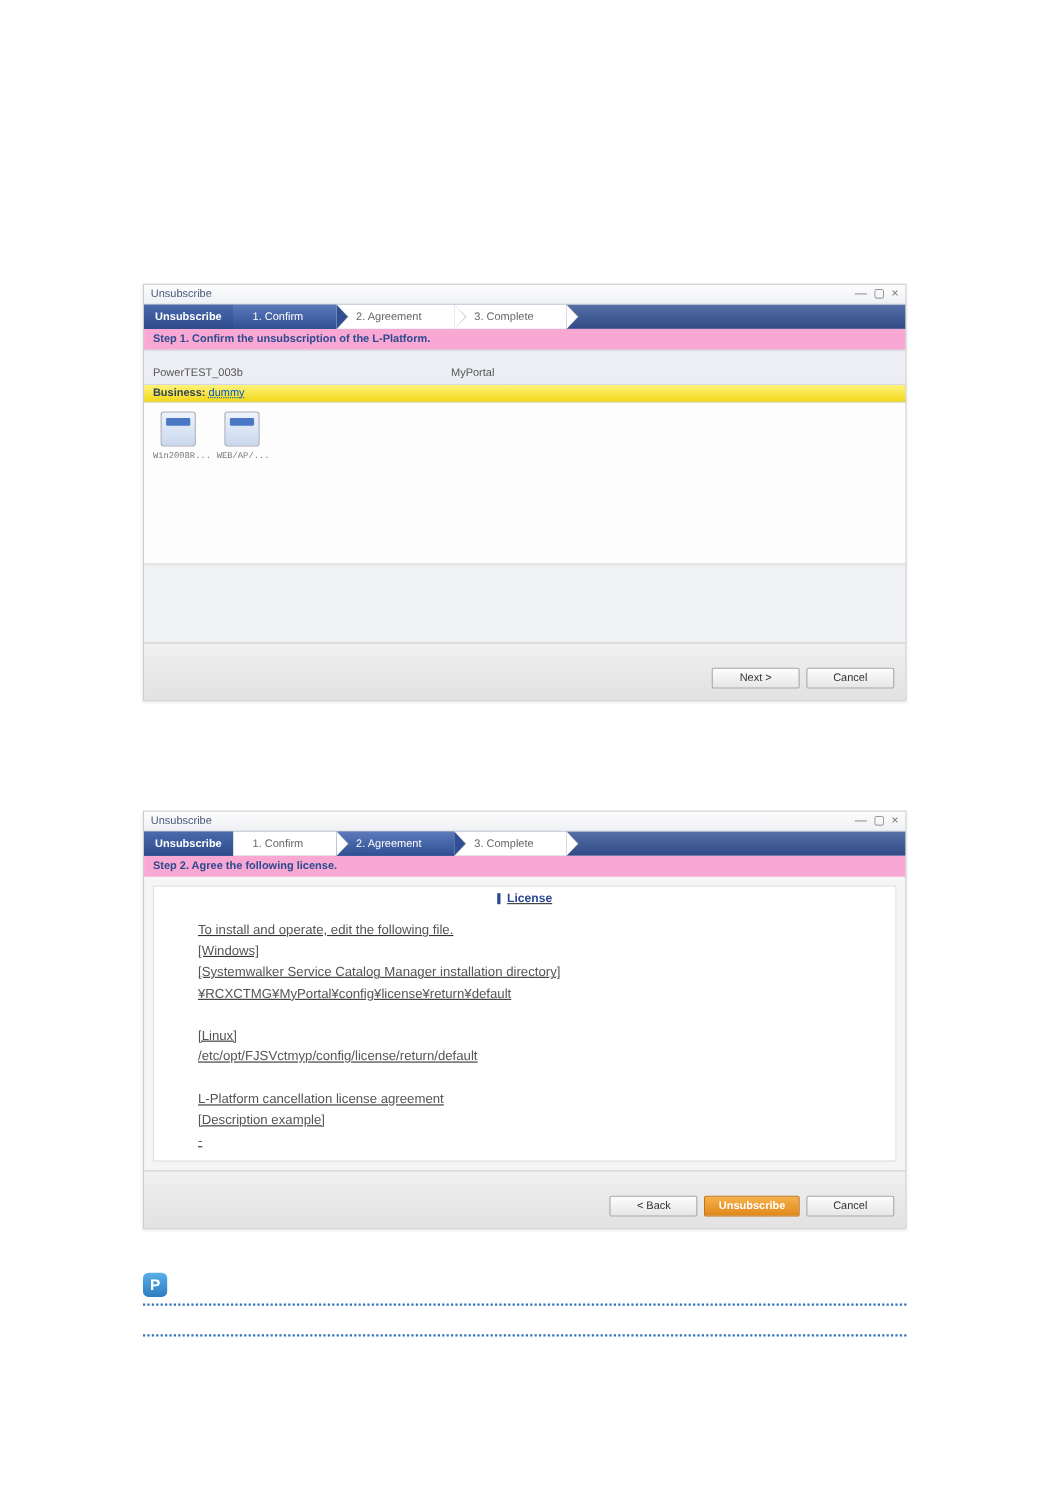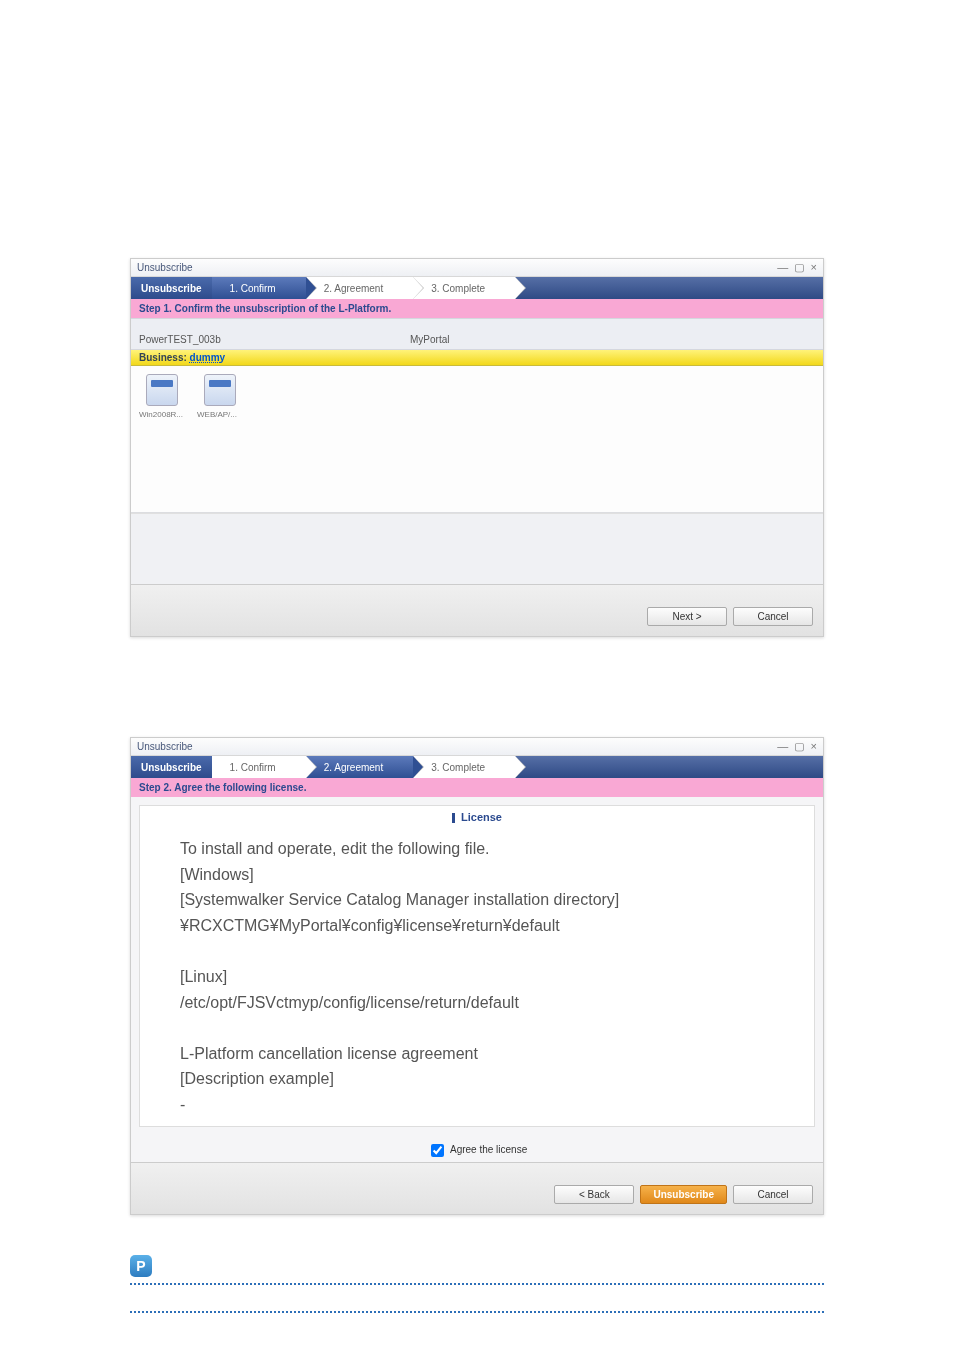--- a/index.html
+++ b/index.html
@@ -98,34 +98,35 @@
   }
   .info-cell.lbl { flex:0 0 255px; }
   .business-bar {
     background: linear-gradient(#fff37a,#f2d81a);
     padding: 2px 8px;
     font-size:10px;
     font-weight:bold;
     color:#345;
     border-bottom:1px solid #c9bb3b;
   }
-  .business-bar .dval { color:#0055cc; text-decoration: underline dotted; font-weight:bold; }
+  .business-bar .dval { color:#0055cc; text-decoration: underline dotted; font-weight:normal; }
   .canvas1 {
     background:#fdfdfd;
     min-height:130px;
     padding:8px;
     display:flex;
     gap:12px;
     border-bottom:1px solid #dcdde0;
   }
   .server {
     width:46px;
-    text-align:left;
+    text-align:center;
     font-size:8px;
     color:#777;
+    font-family:Liberation Mono, monospace;
   }
   .server .icon {
     width:30px; height:30px;
     margin:0 auto 4px;
     border:1px solid #aab;
     border-radius:3px;
     background:linear-gradient(#eef3fa,#c9d7ee);
     position:relative;
   }
   .server .icon::before{
@@ -165,39 +166,40 @@
     color:#fff;
     font-weight:bold;
   }
   .gap-between { height:100px; }
 
   
   .lic-panel {
     margin:8px;
     background:#fff;
     border:1px solid #ddd;
+    text-decoration:underline;
   }
   .lic-title {
     padding:5px 0;
     text-align:center;
     color:#2b4a8f;
     font-weight:bold;
     font-size:11px;
   }
   .lic-title::before{
     content:'';
     display:inline-block;
     width:3px; height:10px;
     background:#2b4a8f;
     margin-right:6px;
     vertical-align:middle;
   }
   .lic-body {
     padding: 8px 40px 8px 40px;
-    font-size:16px;
+    font-size:12px;
     line-height:1.6;
     color:#555;
     min-height:180px;
   }
   .agree-row {
     text-align:center;
     padding:6px 0 2px;
     font-size:10px;
     color:#333;
   }
@@ -295,24 +297,20 @@
       <br>
       <div>[Linux]</div>
       <div>/etc/opt/FJSVctmyp/config/license/return/default</div>
       <br>
       <div>L-Platform cancellation license agreement</div>
       <div>[Description example]</div>
       <div>-</div>
     </div>
   </div>
 
-  <div class="agree-row">
-    <input type="checkbox" checked="" style="">
-    <span>Agree the license</span>
-  </div>
 
   <div class="footer">
     <div class="btn">&lt; Back</div>
     <div class="btn primary">Unsubscribe</div>
     <div class="btn">Cancel</div>
   </div>
 </div>
 
 <div class="note-area">
   <div class="p-icon">P</div>

